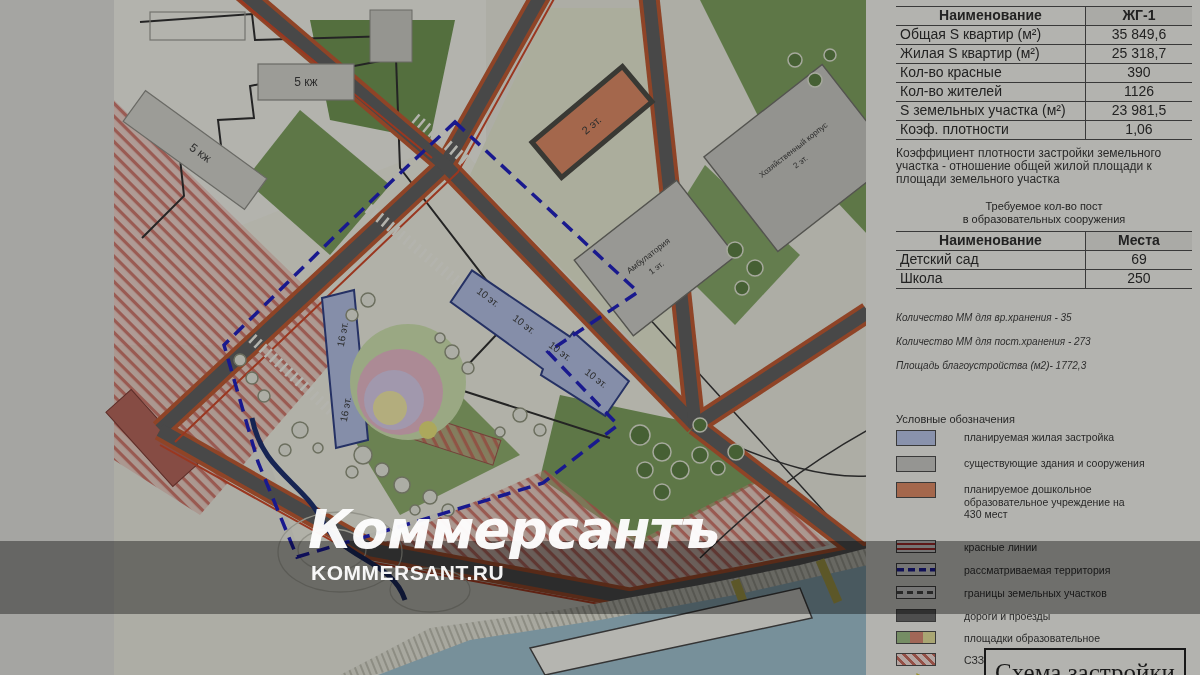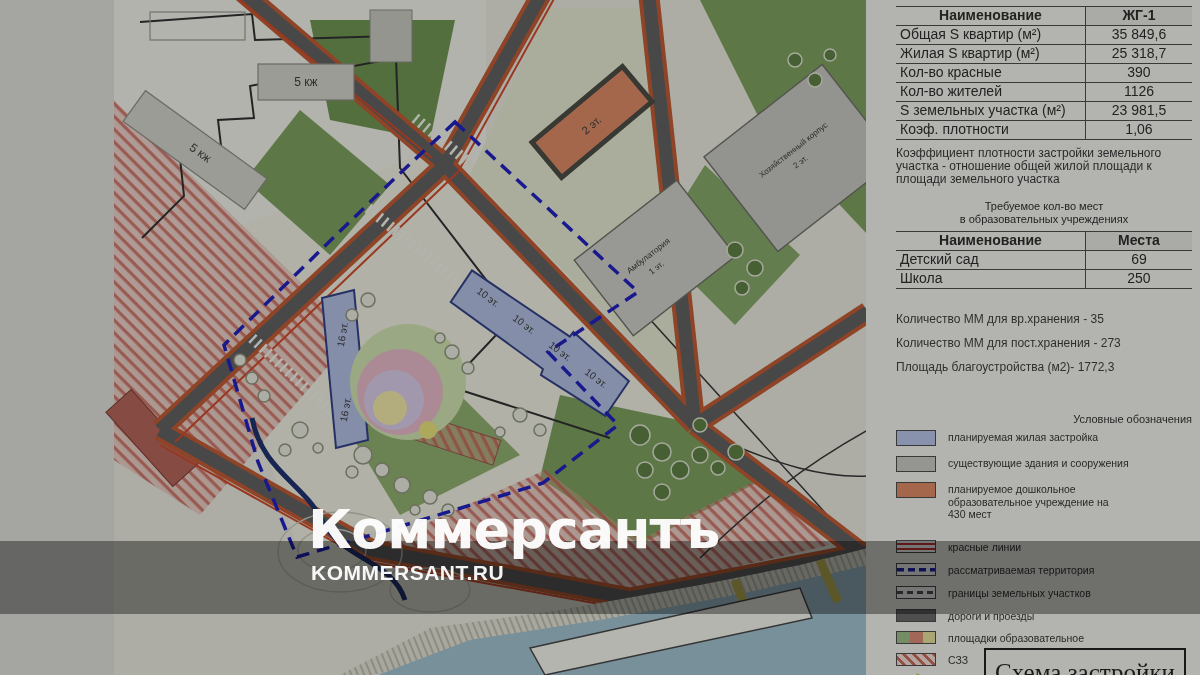--- a/index.html
+++ b/index.html
@@ -17,27 +17,27 @@
 
   table.spec{border-collapse:collapse;width:296px;font-size:14px;color:#2b2b2b;}
   table.spec td{padding:2px 4px 3px 4px;border-bottom:1.4px solid #4a4a4a;line-height:13px;}
   table.spec tr.head td{text-align:center;font-weight:bold;border-top:1.4px solid #4a4a4a;}
   table.spec td.lab{width:64%;}
   table.spec td.val{width:36%;text-align:center;border-left:1.4px solid #4a4a4a;}
   table.spec tr.head td.val{background:rgba(0,0,0,0.05);}
 
   .smallnote{font-size:12px;line-height:13px;color:#353535;}
   .eduhead{font-size:11px;line-height:13px;text-align:center;color:#2b2b2b;}
-  .itnote{font-size:12px;color:#3c3c3c;position:absolute;left:0;white-space:nowrap;}
-
-  .lg-title{font-size:11px;color:#2f2f2f;text-align:right;}
+  .itnote{font-size:10px;font-style:italic;color:#3c3c3c;position:absolute;left:0;white-space:nowrap;}
+
+  .lg-title{font-size:11px;color:#2f2f2f;}
   .lg-row{position:absolute;left:0;display:flex;align-items:flex-start;}
   .sw{width:40px;height:16px;border:1.3px solid #4a4a4a;flex:0 0 40px;position:relative;background:#fff;}
   .sw.thin{height:13px;}
-  .lg-lab{font-size:10.5px;line-height:12.5px;color:#333;margin-left:12px;padding-top:1px;}
+  .lg-lab{font-size:10.5px;line-height:12.5px;color:#333;margin-left:28px;padding-top:1px;}
 
   .sw-redline{background:linear-gradient(to bottom,#fff 22%,#c33 22%,#c33 36%,#fff 36%,#fff 64%,#c33 64%,#c33 78%,#fff 78%);}
   .sw-bluedash{background:
      repeating-linear-gradient(to right,#2222b8 0 7px,transparent 7px 11px) center/100% 3.5px no-repeat #fff;}
   .sw-graydash{background:
      repeating-linear-gradient(to right,#555 0 6px,transparent 6px 10px) center/100% 3px no-repeat #fff;}
   .sw-road{background:#676767;}
   .sw-plo{background:linear-gradient(to right,#9dbd85 0 34%,#d98a74 34% 68%,#e4e09a 68%);}
   .sw-szz{background:repeating-linear-gradient(45deg,#f2ddd8 0 4px,#c96a5c 4px 7px);}
 
@@ -48,21 +48,21 @@
             text-align:center;font-family:"Liberation Serif",serif;
             font-size:25px;color:#1e1e1e;padding-top:9px;}
 
   
   .dim{position:absolute;left:0;top:0;width:1200px;height:675px;
        background:rgba(10,10,10,0.27);pointer-events:none;}
   .band{position:absolute;left:0;top:541px;width:1200px;height:73px;
         background:rgba(0,0,0,0.38);pointer-events:none;}
   .wm-logo{position:absolute;left:308px;top:498px;color:#fff;opacity:0.96;
            font-family:"DejaVu Sans",sans-serif;font-weight:bold;
-           font-size:54px;letter-spacing:-1px;pointer-events:none;}
+           font-size:54px;letter-spacing:-1px;pointer-events:none;font-style:italic;}
   .wm-site{position:absolute;left:311px;top:561px;color:#fff;opacity:0.95;
            font-family:"Liberation Sans",sans-serif;font-weight:bold;
            font-size:21px;letter-spacing:0.5px;pointer-events:none;}
 </style>
 </head>
 <body>
 
 <div class="stage">
 
   <svg class="map" viewBox="0 0 868 675">
@@ -279,22 +279,22 @@
               <td class="lab">Коэф. плотности</td>
               <td class="val">1,06</td>
             </tr>
       </tbody>
         </table>
     </div>
 
     <div class="pblock smallnote" style="top:147px">Коэффициент плотности застройки земельного участка - отношение общей жилой площади к площади земельного участка</div>
 
     <div class="pblock eduhead" style="top:200px">
-      <div>Требуемое кол-во мест</div>
-      <div>в образовательных учреждениях</div>
+      <div>Требуемое кол-во пост</div>
+      <div>в образовательных сооружения</div>
     </div>
 
     <div class="pblock" style="top:231px">
       <table class="spec">
         <tbody>
             <tr class="head">
           <td class="lab">Наименование</td>
           <td class="val">Места</td>
         </tr>
         <tr>

